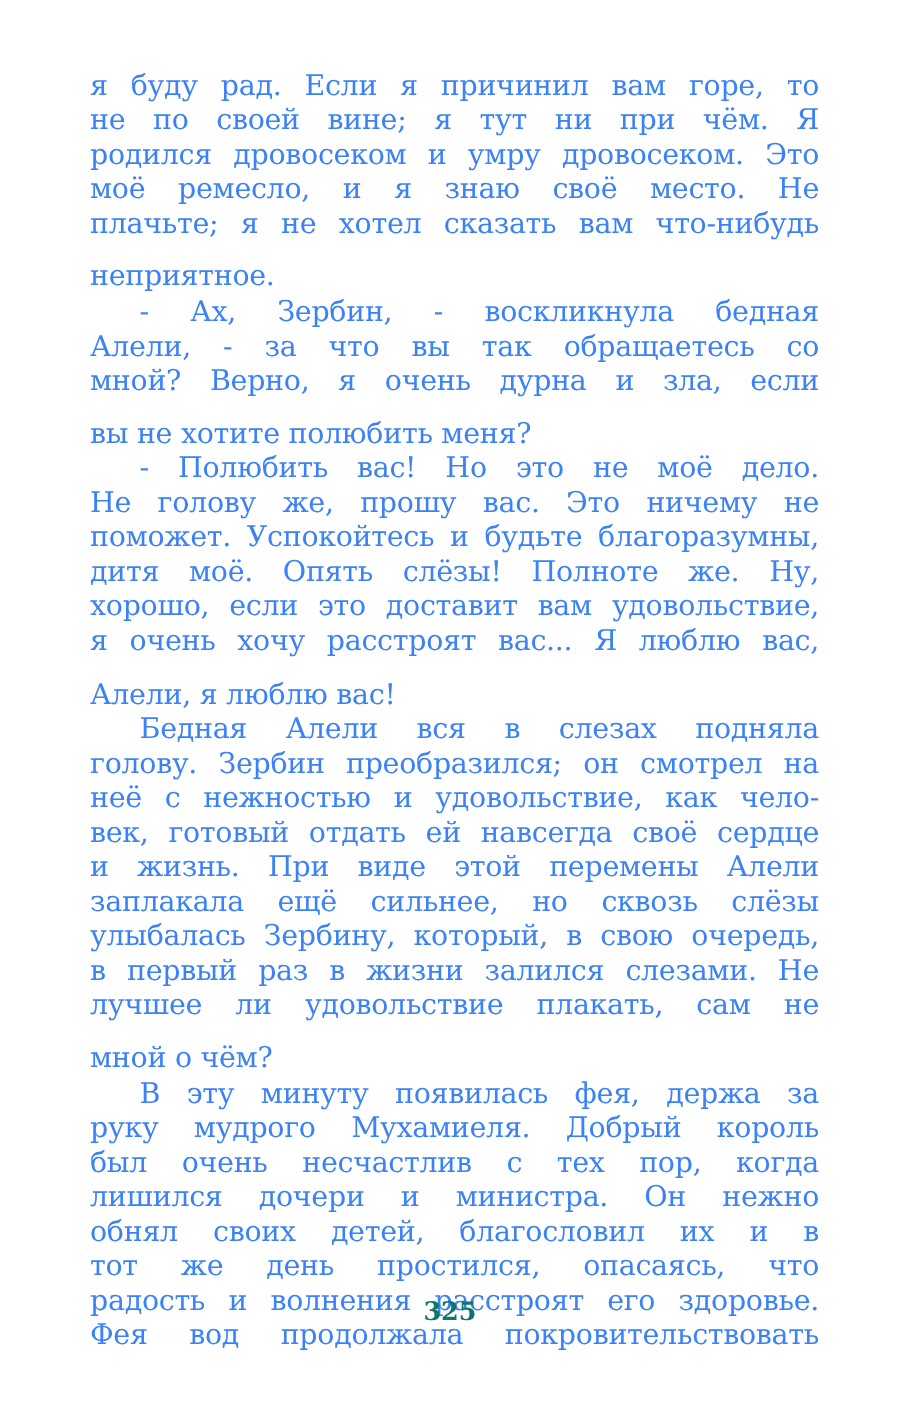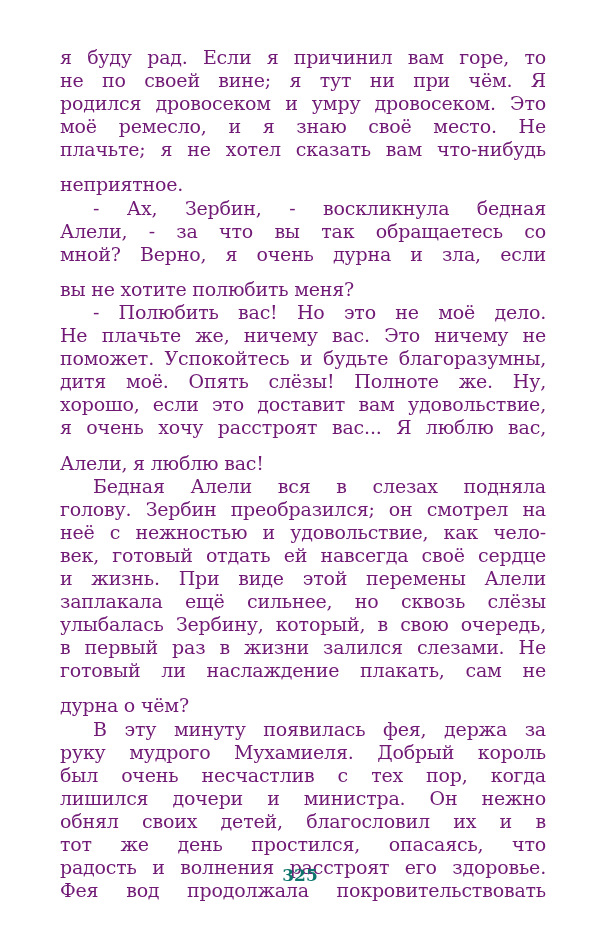--- a/index.html
+++ b/index.html
@@ -5,21 +5,21 @@
   html, body { margin: 0; padding: 0; background: #ffffff; }
   body { width: 600px; height: 949px; position: relative; overflow: hidden; }
   .page {
     position: absolute;
     left: 60px;
     top: 46px;
     width: 486px;
     font-family: "DejaVu Serif", "Liberation Serif", serif;
     font-size: 19px;
     line-height: 23.1px;
-    color: #701a75;
+    color: #3b82f6;
     letter-spacing: -0.2px;
   }
   .line {
     display: block;
     text-align: justify;
     text-align-last: justify;
     white-space: nowrap;
     height: 23.1px;
     overflow: visible;
   }
@@ -54,39 +54,39 @@
 
   <div>
     <span class="line indent"><span class="t" style="white-space: normal; width: 453px; display: inline-block;">- Ах, Зербин, - воскликнула бедная</span></span>
     <span class="line"><span class="t" style="white-space: normal; width: 486px; display: inline-block;">Алели, - за что вы так обращаетесь со</span></span>
     <span class="line"><span class="t" style="white-space: normal; width: 486px; display: inline-block;">мной? Верно, я очень дурна и зла, если</span></span>
     <span class="line last"><span class="t" style="white-space: normal; width: 486px; display: inline-block;">вы не хотите полюбить меня?</span></span>
   </div>
 
   <div>
     <span class="line indent"><span class="t" style="white-space: normal; width: 453px; display: inline-block;">- Полюбить вас! Но это не моё дело.</span></span>
-    <span class="line"><span class="t" style="white-space: normal; width: 486px; display: inline-block;">Не плачьте же, ничему вас. Это ничему не</span></span>
+    <span class="line"><span class="t" style="white-space: normal; width: 486px; display: inline-block;">Не голову же, прошу вас. Это ничему не</span></span>
     <span class="line"><span class="t" style="white-space: normal; width: 486px; display: inline-block;">поможет. Успокойтесь и будьте благоразумны,</span></span>
     <span class="line"><span class="t" style="white-space: normal; width: 486px; display: inline-block;">дитя моё. Опять слёзы! Полноте же. Ну,</span></span>
     <span class="line"><span class="t" style="white-space: normal; width: 486px; display: inline-block;">хорошо, если это доставит вам удовольствие,</span></span>
     <span class="line"><span class="t" style="white-space: normal; width: 486px; display: inline-block;">я очень хочу расстроят вас... Я люблю вас,</span></span>
     <span class="line last"><span class="t" style="white-space: normal; width: 486px; display: inline-block;">Алели, я люблю вас!</span></span>
   </div>
 
   <div>
     <span class="line indent"><span class="t" style="white-space: normal; width: 453px; display: inline-block;">Бедная Алели вся в слезах подняла</span></span>
     <span class="line"><span class="t" style="white-space: normal; width: 486px; display: inline-block;">голову. Зербин преобразился; он смотрел на</span></span>
     <span class="line"><span class="t" style="white-space: normal; width: 486px; display: inline-block;">неё с нежностью и удовольствие, как чело-</span></span>
     <span class="line"><span class="t" style="white-space: normal; width: 486px; display: inline-block;">век, готовый отдать ей навсегда своё сердце</span></span>
     <span class="line"><span class="t" style="white-space: normal; width: 486px; display: inline-block;">и жизнь. При виде этой перемены Алели</span></span>
     <span class="line"><span class="t" style="white-space: normal; width: 486px; display: inline-block;">заплакала ещё сильнее, но сквозь слёзы</span></span>
     <span class="line"><span class="t" style="white-space: normal; width: 486px; display: inline-block;">улыбалась Зербину, который, в свою очередь,</span></span>
     <span class="line"><span class="t" style="white-space: normal; width: 486px; display: inline-block;">в первый раз в жизни залился слезами. Не</span></span>
-    <span class="line"><span class="t" style="white-space: normal; width: 486px; display: inline-block;">готовый ли наслаждение плакать, сам не</span></span>
-    <span class="line last"><span class="t" style="white-space: normal; width: 486px; display: inline-block;">дурна о чём?</span></span>
+    <span class="line"><span class="t" style="white-space: normal; width: 486px; display: inline-block;">лучшее ли удовольствие плакать, сам не</span></span>
+    <span class="line last"><span class="t" style="white-space: normal; width: 486px; display: inline-block;">мной о чём?</span></span>
   </div>
 
   <div>
     <span class="line indent"><span class="t" style="white-space: normal; width: 453px; display: inline-block;">В эту минуту появилась фея, держа за</span></span>
     <span class="line"><span class="t" style="white-space: normal; width: 486px; display: inline-block;">руку мудрого Мухамиеля. Добрый король</span></span>
     <span class="line"><span class="t" style="white-space: normal; width: 486px; display: inline-block;">был очень несчастлив с тех пор, когда</span></span>
     <span class="line"><span class="t" style="white-space: normal; width: 486px; display: inline-block;">лишился дочери и министра. Он нежно</span></span>
     <span class="line"><span class="t" style="white-space: normal; width: 486px; display: inline-block;">обнял своих детей, благословил их и в</span></span>
     <span class="line"><span class="t" style="white-space: normal; width: 486px; display: inline-block;">тот же день простился, опасаясь, что</span></span>
     <span class="line"><span class="t" style="white-space: normal; width: 486px; display: inline-block;">радость и волнения расстроят его здоровье.</span></span>

